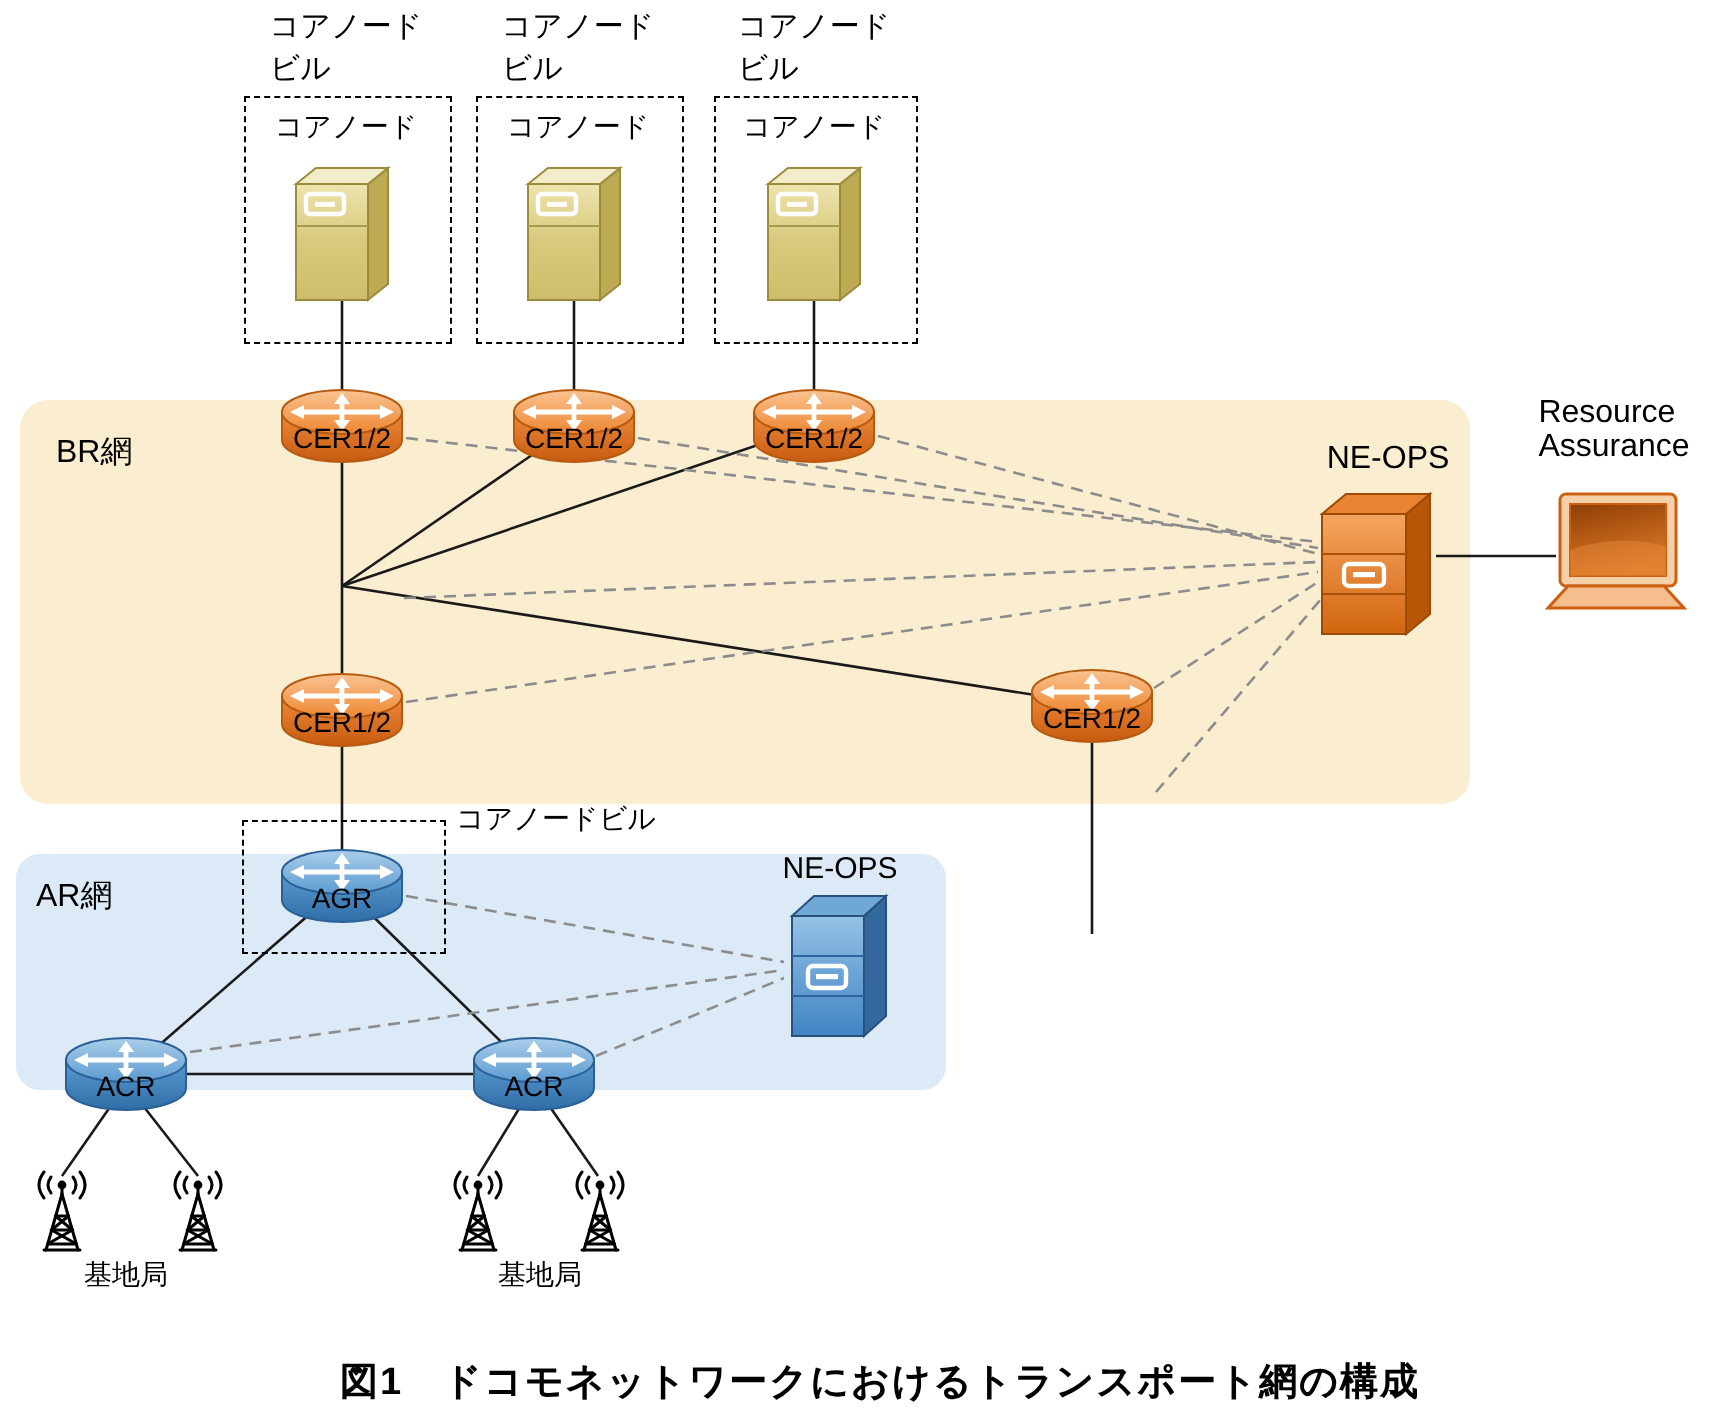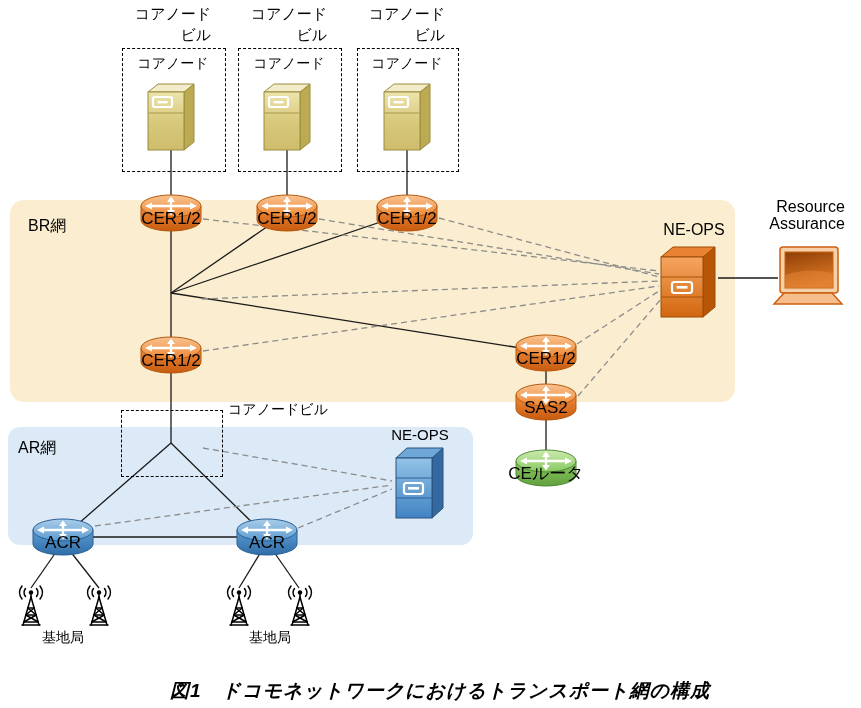--- a/index.html
+++ b/index.html
@@ -3,24 +3,24 @@
 <meta charset="utf-8">
 <style>
   html,body{margin:0;padding:0;background:#fff;}
   #stage{
     position:relative;width:861px;height:708px;background:#fff;overflow:hidden;
     font-family:"Liberation Sans","DejaVu Sans",sans-serif;color:#000;
   }
   .abs{position:absolute;}
   .region{position:absolute;border-radius:14px;}
   .lbl{position:absolute;white-space:nowrap;}
-  .c{transform:translateX(-50%);text-align:right;}
+  .c{transform:translateX(-50%);text-align:left;}
   .node{position:absolute;width:64px;height:44px;}
   .node .nlbl{position:absolute;left:50%;top:19px;transform:translateX(-50%);
-    font-size:17px;line-height:16px;white-space:nowrap;}
+    font-size:14px;line-height:16px;white-space:nowrap;}
   .dashedbox{position:absolute;border:1.5px dashed #000;background:transparent;}
   .two-line{line-height:21px;font-size:15px;}
   svg{display:block;}
   #lines{position:absolute;left:0;top:0;z-index:1;}
   .z0{z-index:0;} .z2{z-index:2;} .z3{z-index:3;}
 </style>
 </head>
 <body>
 
 <div id="stage">
@@ -219,51 +219,38 @@
       <ellipse cx="32" cy="14" rx="30" ry="11" fill="url(#rtOrT)" stroke="#B55A0E"></ellipse>
       <path d="M12 14 H52" stroke="#fff" stroke-width="2.4"></path>
       <polygon points="6,14 13,10.5 13,17.5" fill="#fff"></polygon>
         <polygon points="58,14 51,10.5 51,17.5" fill="#fff"></polygon>
       <path d="M32 8 V20" stroke="#fff" stroke-width="2.4"></path>
       <polygon points="32,4.5 28,10 36,10" fill="#fff"></polygon>
         <polygon points="32,23.5 28,18 36,18" fill="#fff"></polygon>
     </svg>
     <div class="nlbl">CER1/2</div>
   </div>
-  <div class="node z2" style="left:514px;top:381px;">
-    <svg width="64" height="44" viewBox="0 0 64 44">
-      <path d="M2 14 v14 a30 11 0 0 0 60 0 v-14" fill="url(#rtOrB)" stroke="#B55A0E"></path>
-      <ellipse cx="32" cy="14" rx="30" ry="11" fill="url(#rtOrT)" stroke="#B55A0E"></ellipse>
-      <path d="M12 14 H52" stroke="#fff" stroke-width="2.4"></path>
-      <polygon points="6,14 13,10.5 13,17.5" fill="#fff"></polygon>
-        <polygon points="58,14 51,10.5 51,17.5" fill="#fff"></polygon>
-      <path d="M32 8 V20" stroke="#fff" stroke-width="2.4"></path>
-      <polygon points="32,4.5 28,10 36,10" fill="#fff"></polygon>
-        <polygon points="32,23.5 28,18 36,18" fill="#fff"></polygon>
-    </svg>
-    <div class="nlbl">SAS2</div>
-  </div>
-
-  <div class="node z2" style="left:514px;top:447px;">
-    <svg width="64" height="44" viewBox="0 0 64 44">
-      <path d="M2 14 v14 a30 11 0 0 0 60 0 v-14" fill="url(#rtGrB)" stroke="#4F8C33"></path>
-      <ellipse cx="32" cy="14" rx="30" ry="11" fill="url(#rtGrT)" stroke="#4F8C33"></ellipse>
-      <path d="M12 14 H52" stroke="#fff" stroke-width="2.4"></path>
-      <polygon points="6,14 13,10.5 13,17.5" fill="#fff"></polygon>
-        <polygon points="58,14 51,10.5 51,17.5" fill="#fff"></polygon>
-      <path d="M32 8 V20" stroke="#fff" stroke-width="2.4"></path>
-      <polygon points="32,4.5 28,10 36,10" fill="#fff"></polygon>
-        <polygon points="32,23.5 28,18 36,18" fill="#fff"></polygon>
-    </svg>
-    <div class="nlbl">CEルータ</div>
-  </div>
+
 
   <div class="dashedbox z2" style="left:121px;top:410px;width:100px;height:65px;"></div>
   <div class="lbl z3" style="left:228px;top:401px;font-size:14px;font-family:Liberation Mono, monospace;">コアノードビル</div>
 
+  <div class="node z2" style="left:139px;top:422px;">
+    <svg width="64" height="44" viewBox="0 0 64 44">
+      <path d="M2 14 v14 a30 11 0 0 0 60 0 v-14" fill="url(#rtBlB)" stroke="#2A6096"></path>
+      <ellipse cx="32" cy="14" rx="30" ry="11" fill="url(#rtBlT)" stroke="#2A6096"></ellipse>
+      <path d="M12 14 H52" stroke="#fff" stroke-width="2.4"></path>
+      <polygon points="6,14 13,10.5 13,17.5" fill="#fff"></polygon>
+        <polygon points="58,14 51,10.5 51,17.5" fill="#fff"></polygon>
+      <path d="M32 8 V20" stroke="#fff" stroke-width="2.4"></path>
+      <polygon points="32,4.5 28,10 36,10" fill="#fff"></polygon>
+        <polygon points="32,23.5 28,18 36,18" fill="#fff"></polygon>
+    </svg>
+    <div class="nlbl">AGR</div>
+  </div>
   <div class="node z2" style="left:31px;top:516px;">
     <svg width="64" height="44" viewBox="0 0 64 44">
       <path d="M2 14 v14 a30 11 0 0 0 60 0 v-14" fill="url(#rtBlB)" stroke="#2A6096"></path>
       <ellipse cx="32" cy="14" rx="30" ry="11" fill="url(#rtBlT)" stroke="#2A6096"></ellipse>
       <path d="M12 14 H52" stroke="#fff" stroke-width="2.4"></path>
       <polygon points="6,14 13,10.5 13,17.5" fill="#fff"></polygon>
         <polygon points="58,14 51,10.5 51,17.5" fill="#fff"></polygon>
       <path d="M32 8 V20" stroke="#fff" stroke-width="2.4"></path>
       <polygon points="32,4.5 28,10 36,10" fill="#fff"></polygon>
         <polygon points="32,23.5 28,18 36,18" fill="#fff"></polygon>
@@ -408,15 +395,15 @@
           <path d="M22.2 32 L9.8 39"></path>
         <path d="M8 42 H26"></path>
       </g>
       <circle cx="17" cy="9.5" r="2.2" fill="#000"></circle>
     </svg>
   </div>
 
   <div class="lbl c z3" style="left:63px;top:629px;font-size:14px;">基地局</div>
   <div class="lbl c z3" style="left:270px;top:629px;font-size:14px;">基地局</div>
 
-  <div class="lbl c z3" style="left:440px;top:678px;font-size:19px;font-weight:bold;letter-spacing:1px;font-style:italic;">図1　ドコモネットワークにおけるトランスポート網の構成</div>
+  <div class="lbl c z3" style="left:440px;top:678px;font-size:19px;font-weight:bold;letter-spacing:1px;">図1　ドコモネットワークにおけるトランスポート網の構成</div>
 
 </div>
 
 </body></html>

